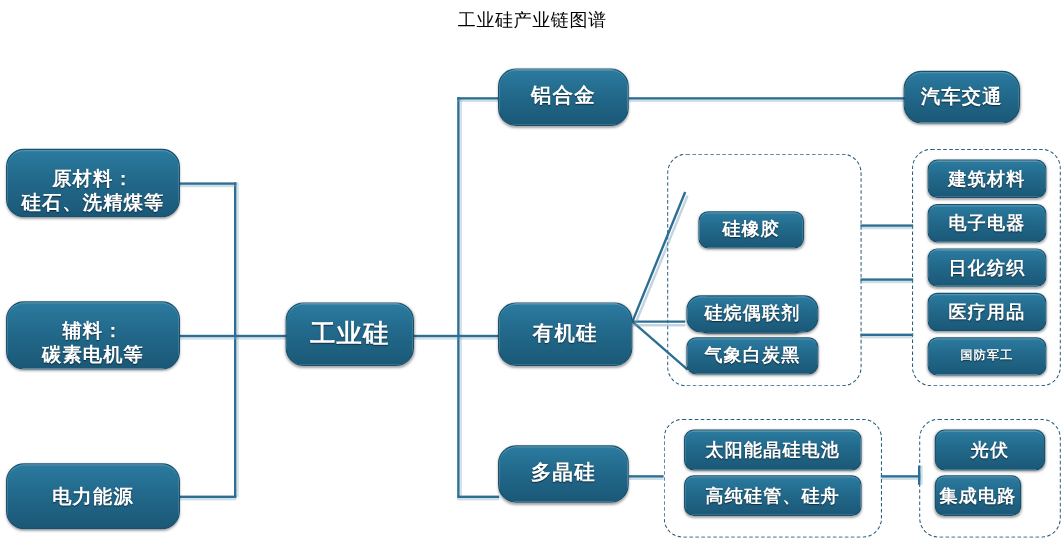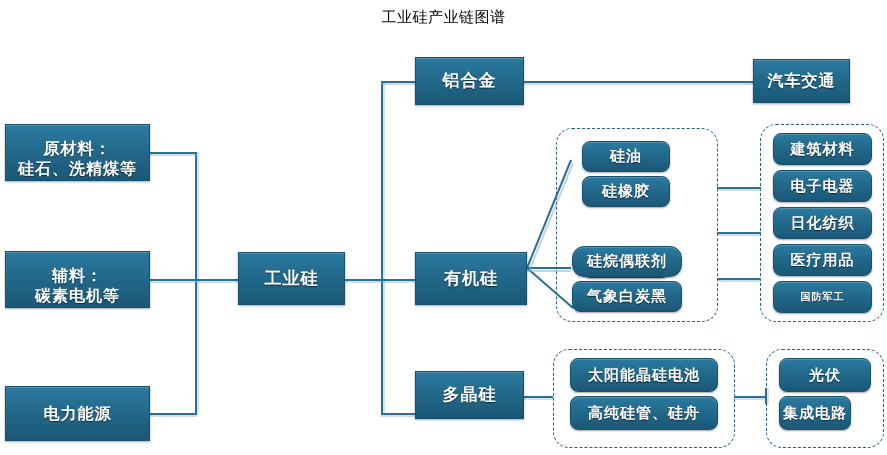--- a/index.html
+++ b/index.html
@@ -15,21 +15,21 @@
     font-family:"DejaVu Sans","Liberation Sans",sans-serif;
   }
 
   
   .node{
     position:absolute;box-sizing:border-box;
     display:flex;align-items:center;justify-content:center;
     text-align:center;color:#ffffff;
     background:linear-gradient(180deg,#2b7ba0 0%,#22698b 45%,#1b5877 100%);
     border:1px solid #17516e;
-    border-radius:0;
+    border-radius:15px;
     box-shadow:0 1px 2px rgba(0,0,0,.35), inset 0 1px 0 rgba(255,255,255,.18);
     text-shadow:0 1px 1px rgba(0,0,0,.55);
     line-height:1.25;
     font-weight:600;
     letter-spacing:1px;
     z-index:4;
   }
   .node.small{border-radius:8px;}
   .node .lines{display:block;margin-top:12px;}
   .node .l2{display:block;}
@@ -115,43 +115,40 @@
     <span class="lines">
       <span>辅料：</span>
       <span class="l2">碳素电机等</span>
     </span>
   </div>
 
   <div class="node" style="left:5px;top:386px;width:145px;height:55px;font-size:16px;">
     <span>电力能源</span>
   </div>
 
-  <div class="node" style="left:238px;top:252px;width:107px;height:53px;font-size:17px;text-align:right;">
+  <div class="node" style="left:238px;top:252px;width:107px;height:53px;font-size:21px;text-align:right;">
     <span>工业硅</span>
   </div>
 
   <div class="node" style="left:415px;top:57px;width:109px;height:48px;font-size:17px;">
     <span>铝合金</span>
   </div>
 
   <div class="node" style="left:415px;top:252px;width:112px;height:53px;font-size:17px;">
     <span>有机硅</span>
   </div>
 
   <div class="node" style="left:415px;top:371px;width:109px;height:48px;font-size:17px;">
     <span>多晶硅</span>
   </div>
 
   <div class="node" style="left:753px;top:59px;width:97px;height:44px;font-size:16px;">
     <span>汽车交通</span>
   </div>
 
-  <div class="node small" style="left:582px;top:141px;width:88px;height:31px;font-size:15px;">
-    <span>硅油</span>
-  </div>
   <div class="node small" style="left:582px;top:176px;width:88px;height:31px;font-size:15px;">
     <span>硅橡胶</span>
   </div>
   <div class="node small" style="left:582px;top:211px;width:88px;height:31px;font-size:15px;margin-top:36px;">
     <span>硅树脂</span>
   </div>
   <div class="node small" style="left:572px;top:246px;width:110px;height:31px;font-size:15px;border-radius:12px;">
     <span>硅烷偶联剂</span>
   </div>
   <div class="node small" style="left:572px;top:281px;width:110px;height:31px;font-size:15px;">

